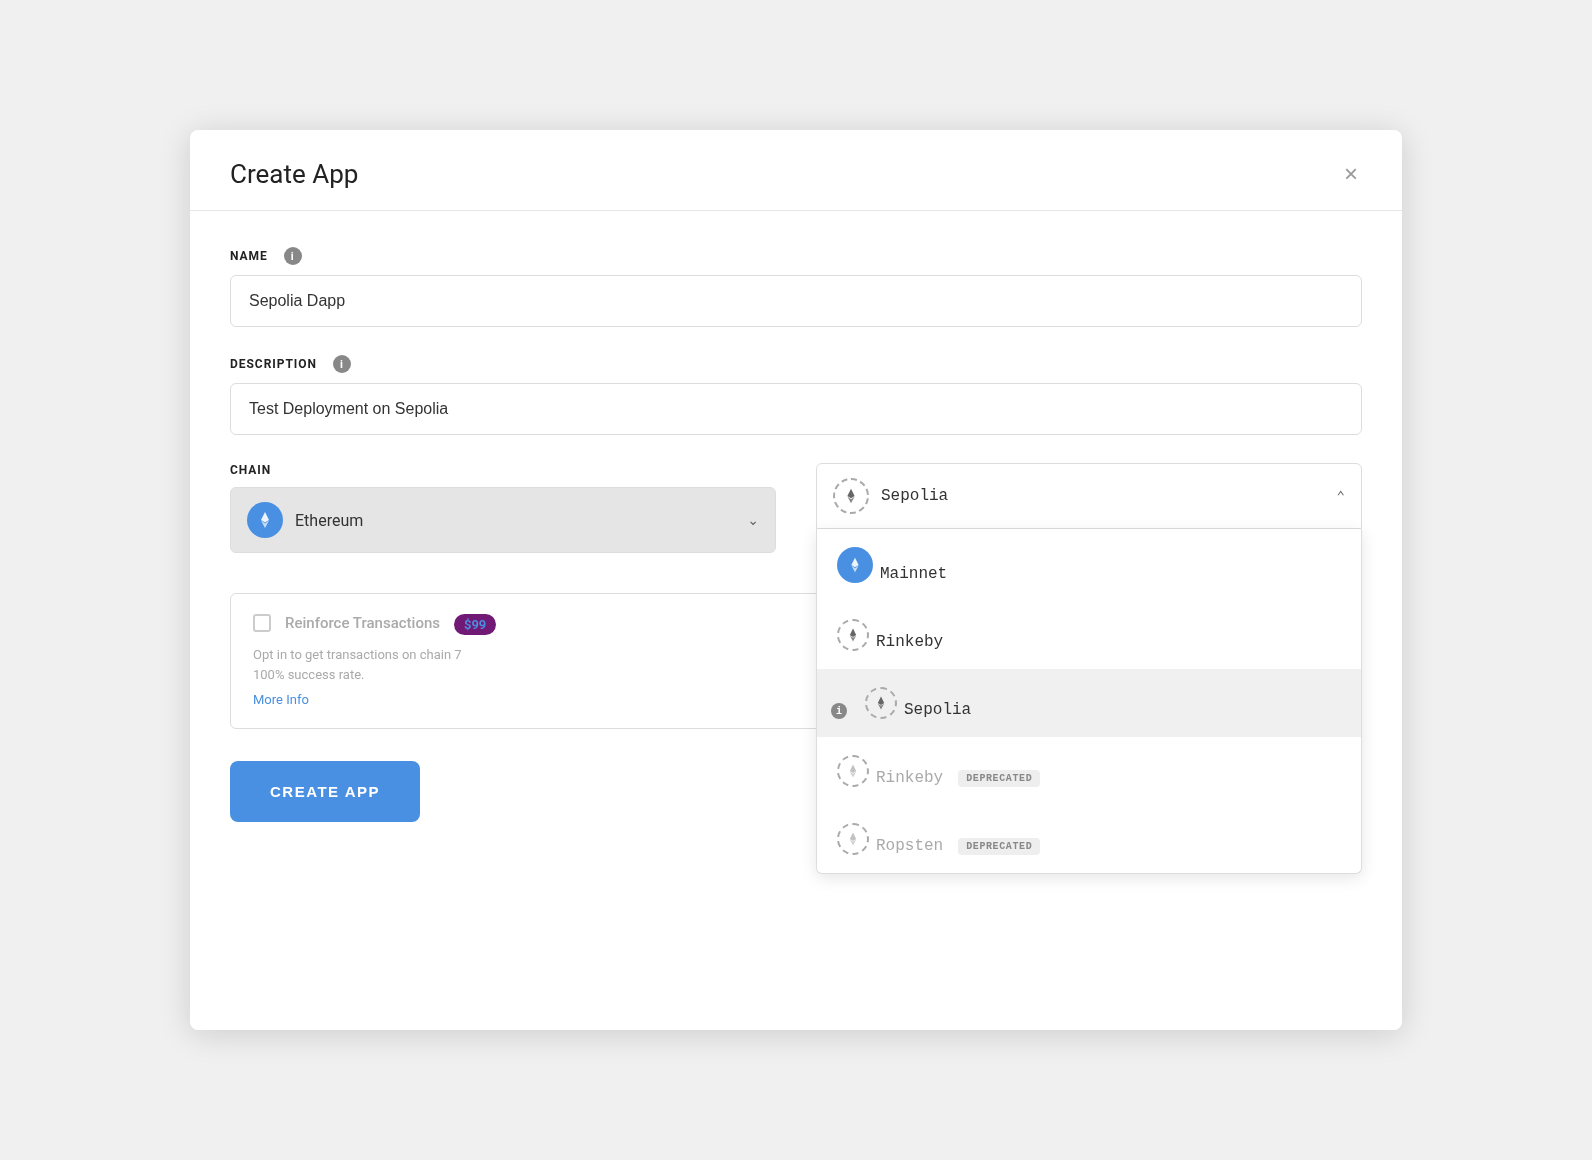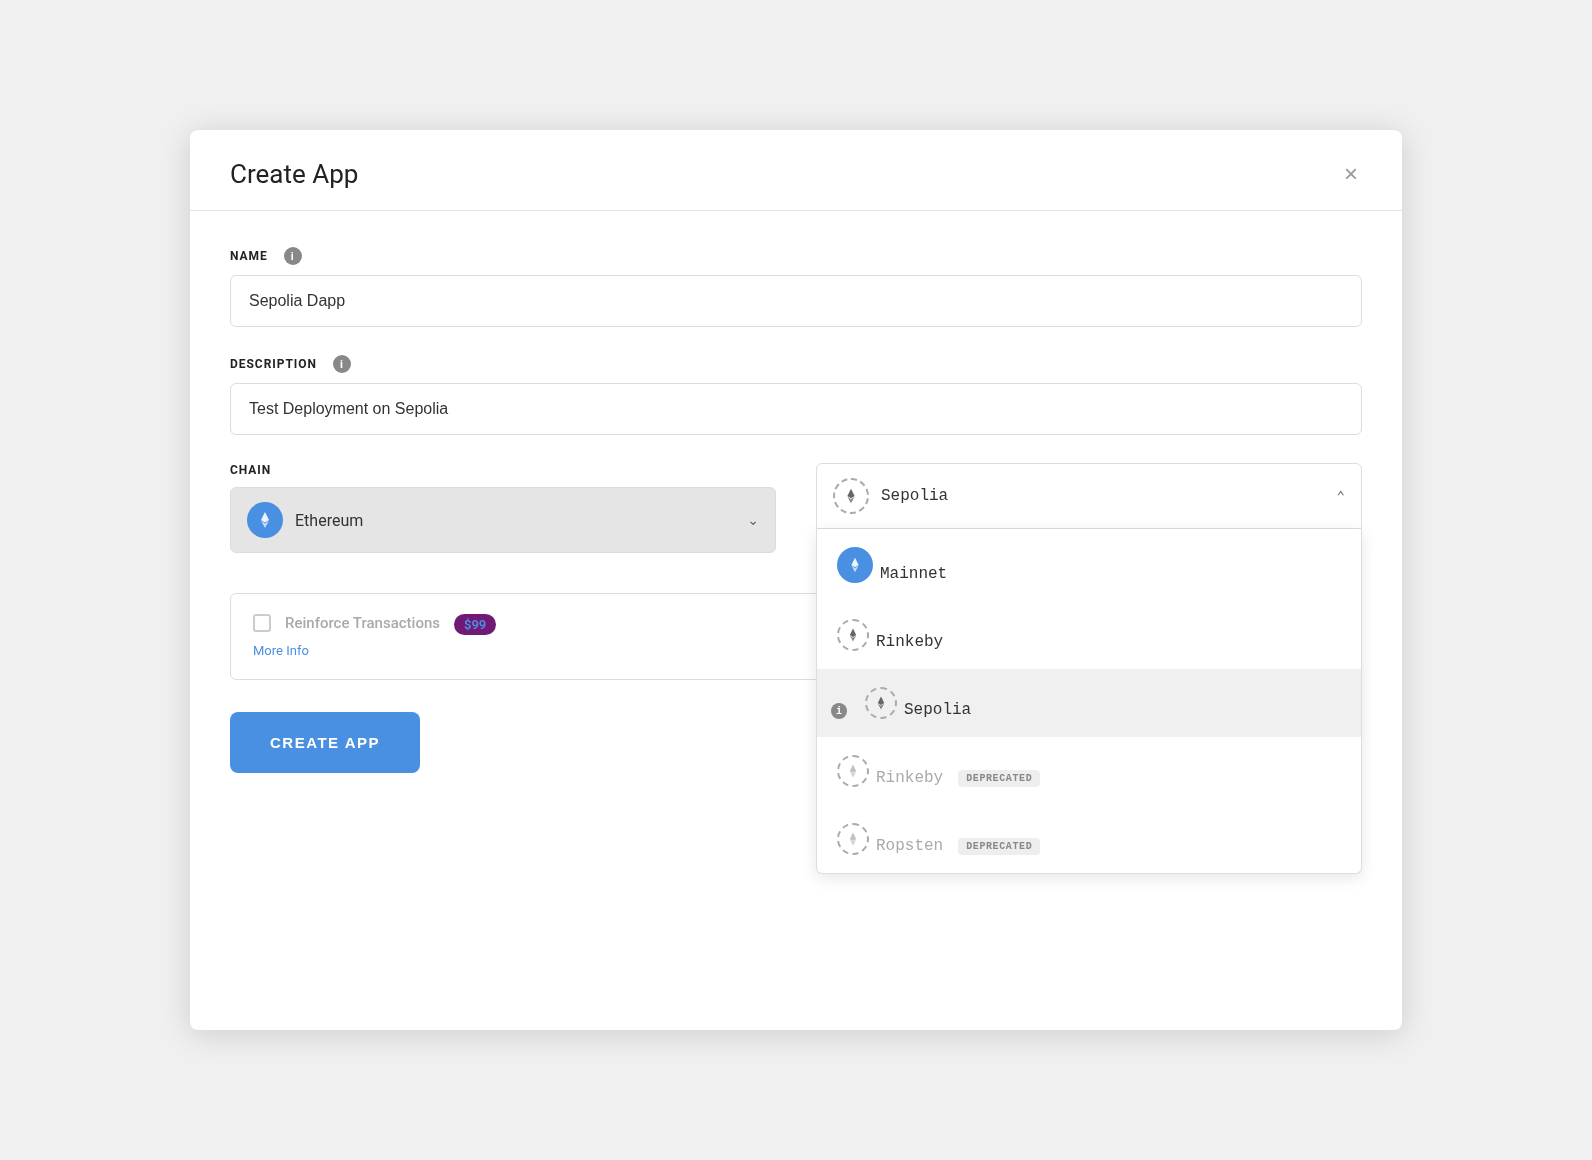--- a/index.html
+++ b/index.html
@@ -377,20 +377,21 @@
     </div>
 
     
     <div class="advanced-section" style="margin-top:40px;">
       <div class="advanced-box">
         <div class="advanced-row">
           <div class="checkbox"></div>
           <span class="feature-name">Reinforce Transactions</span>
           <span class="price-badge">$99</span>
         </div>
+        <div class="feature-desc">Opt in to get transactions on chain 7<br>100% success rate.</div>
         <a class="more-info-link">More Info</a>
       </div>
     </div>
 
     
     <button class="create-app-btn">CREATE APP</button>
 
   </div>
 </div>
 

